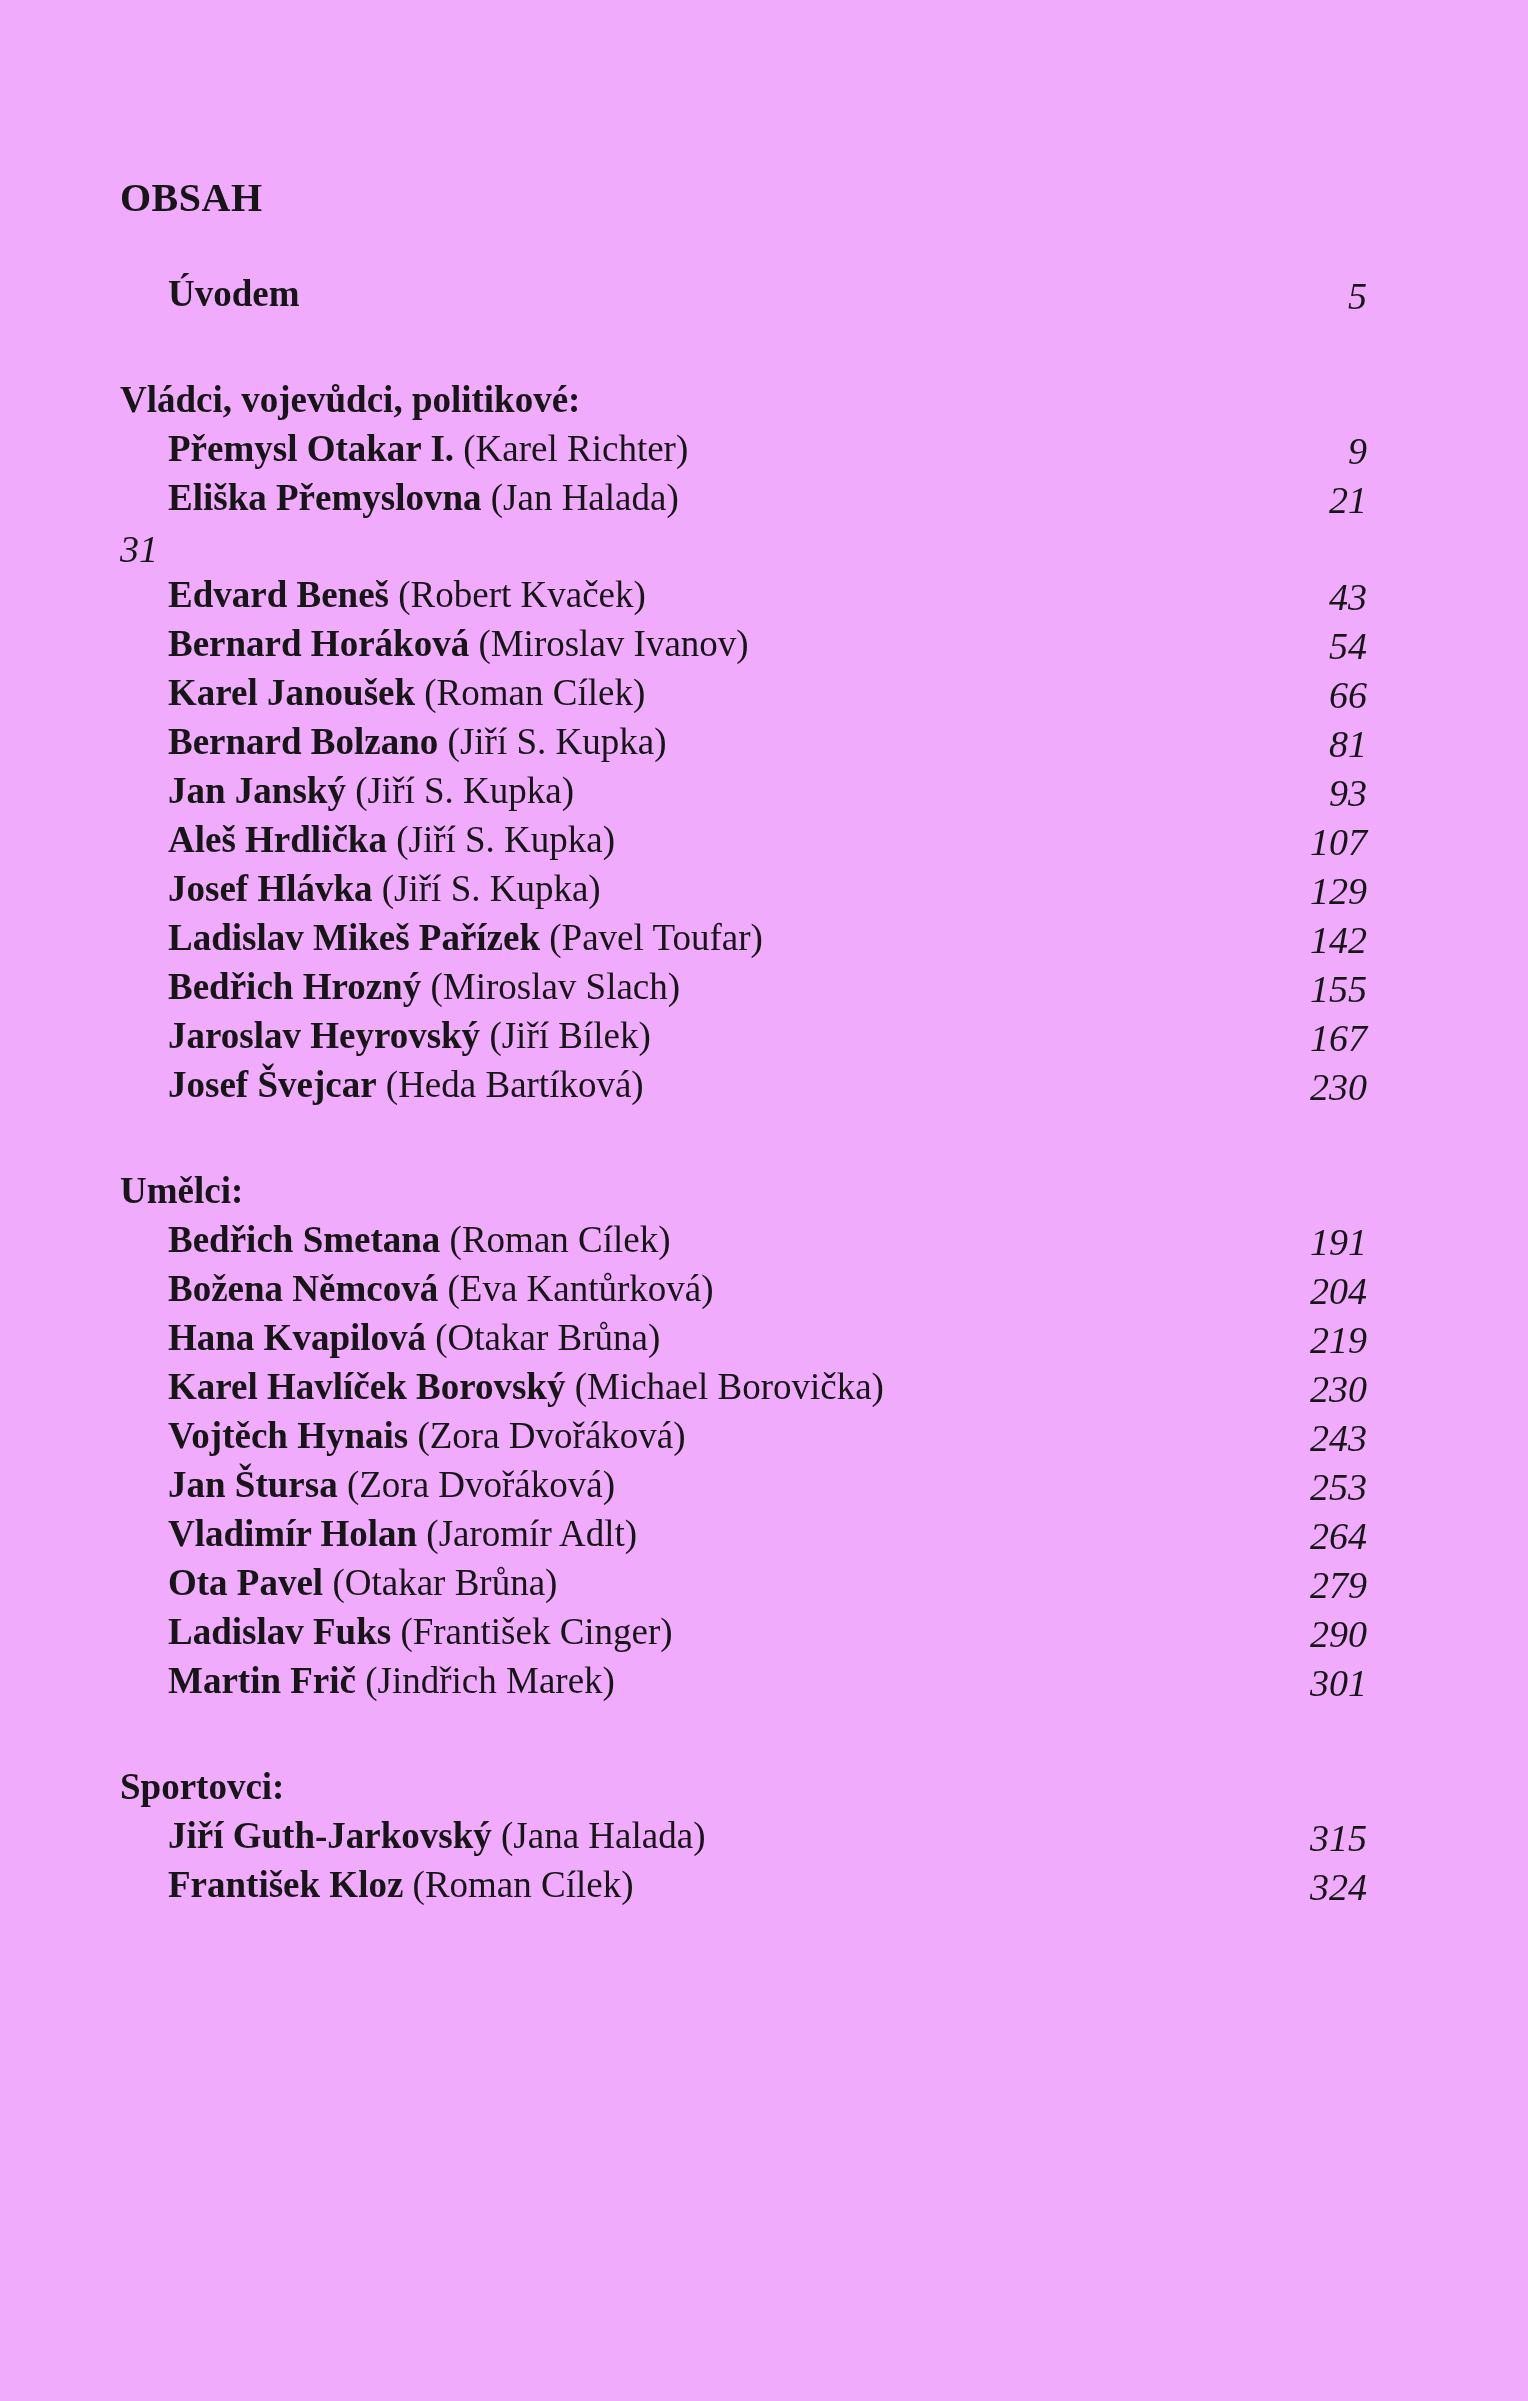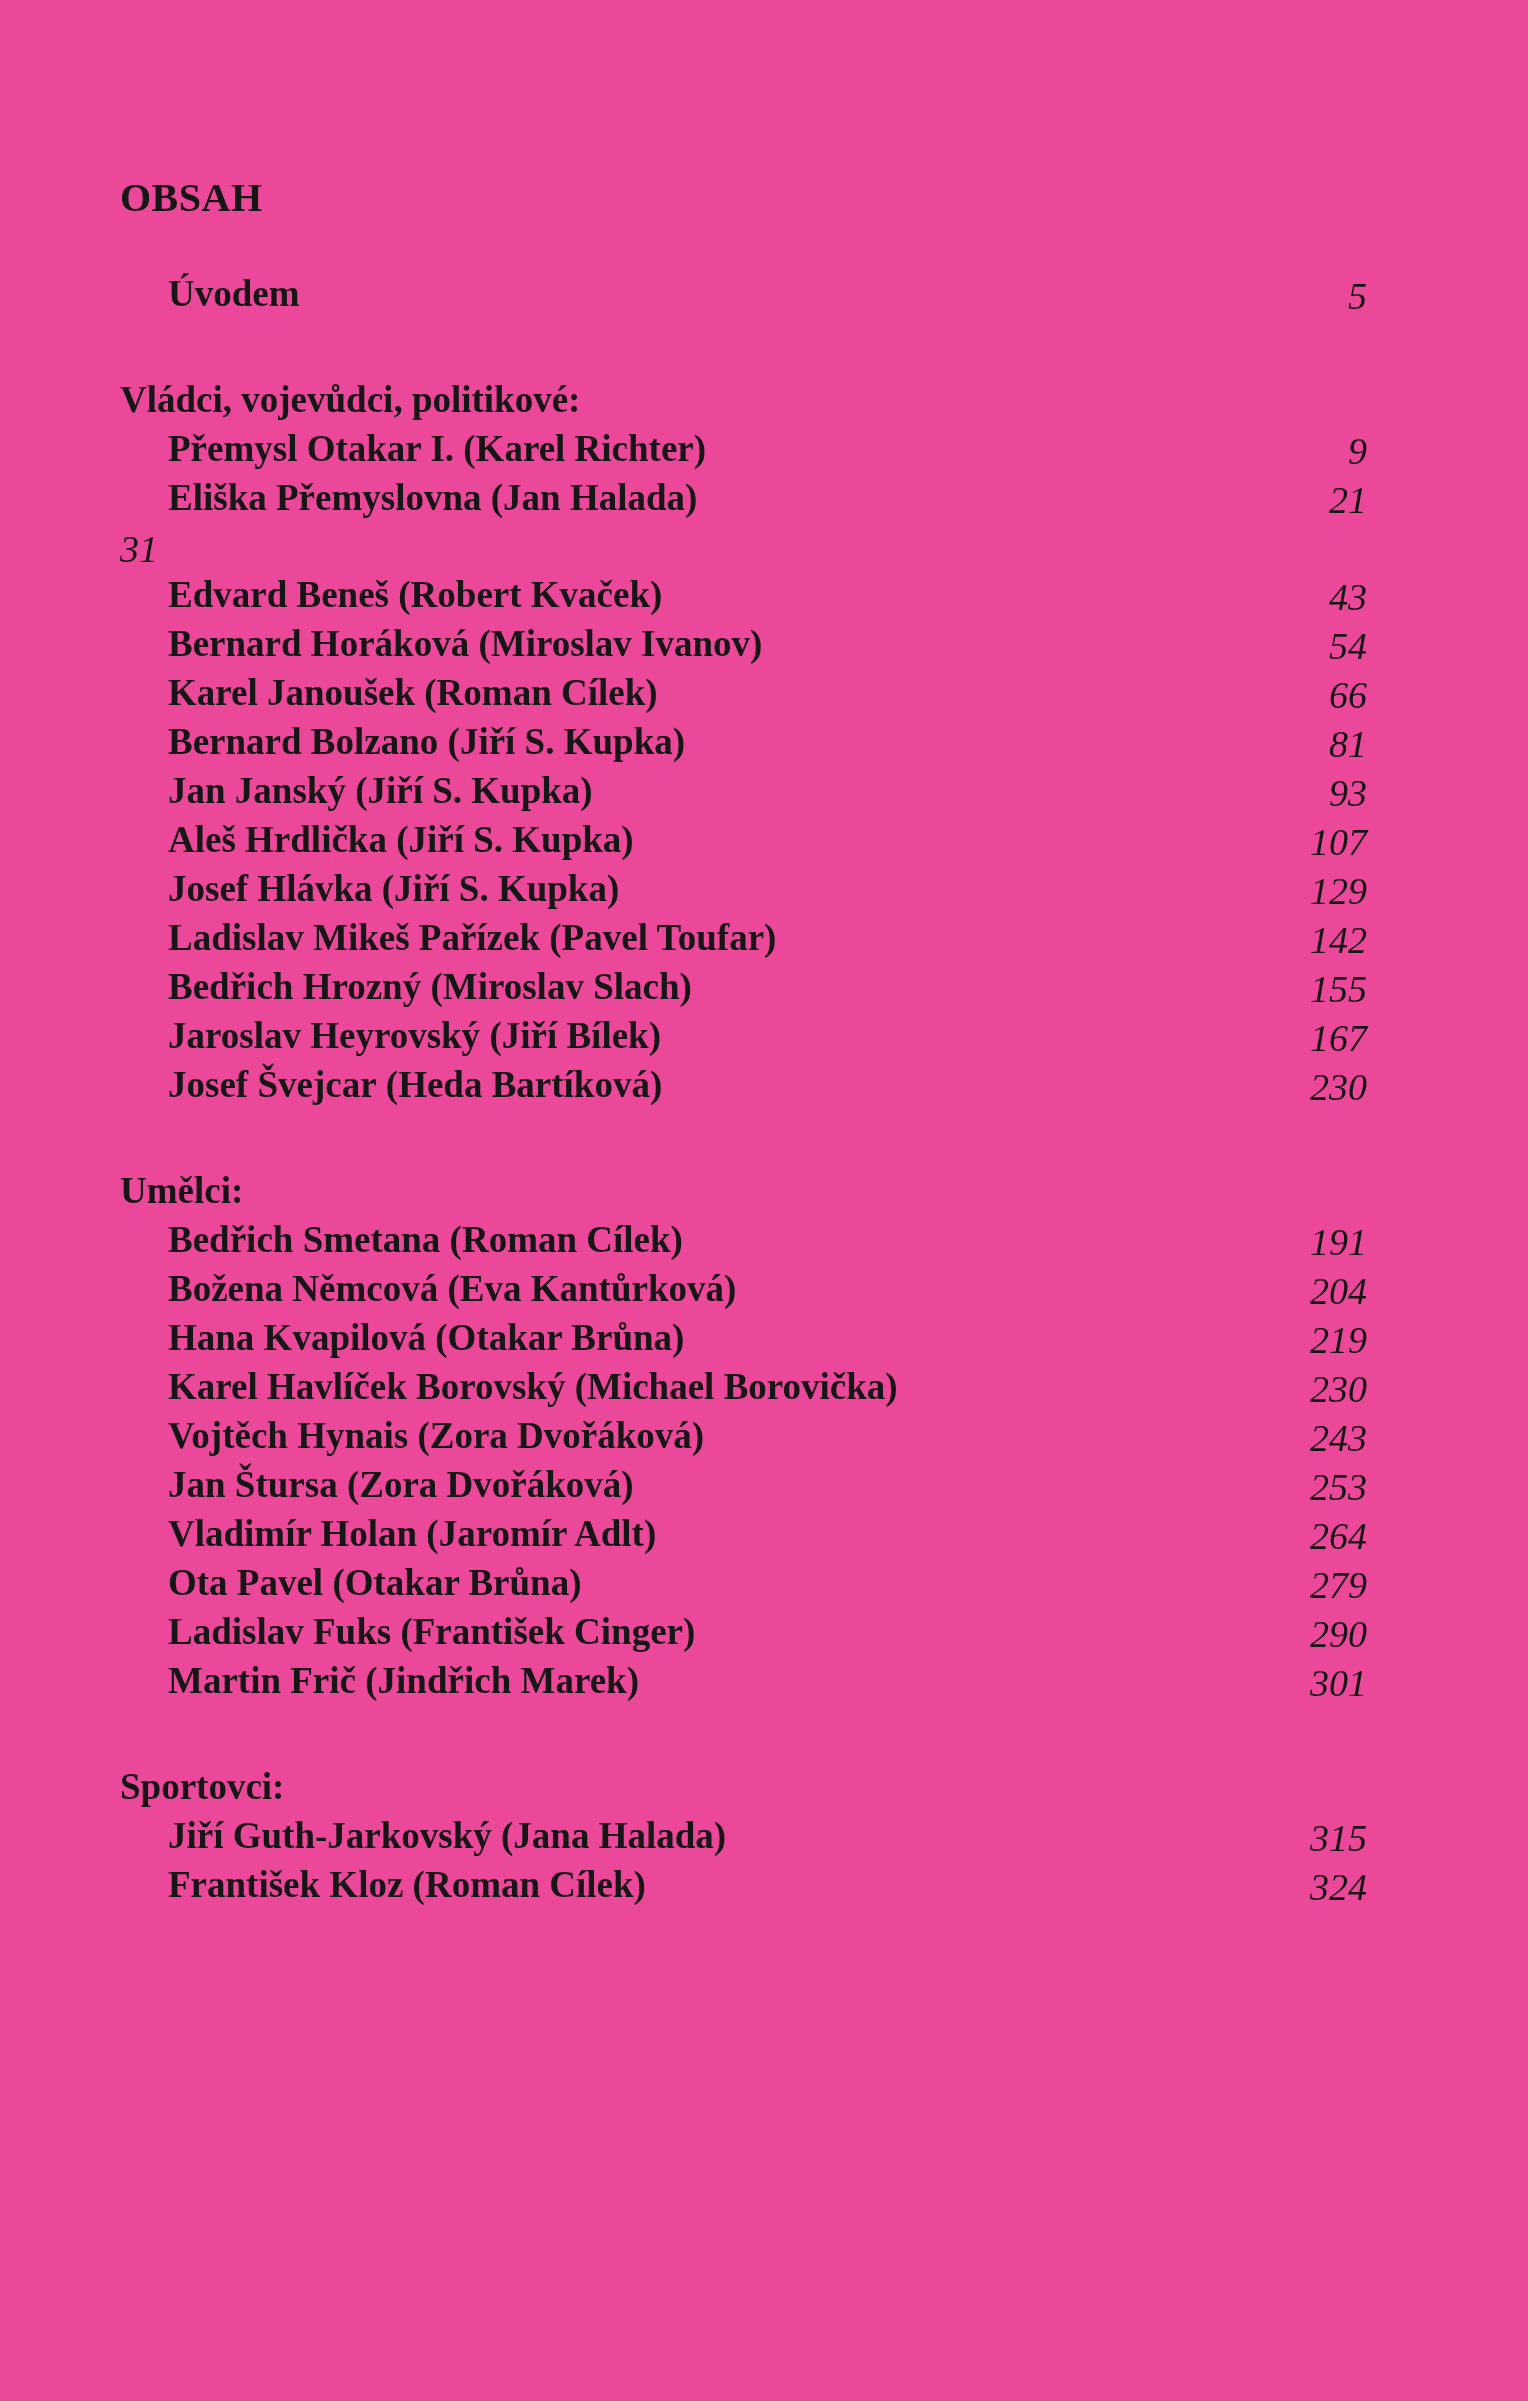--- a/index.html
+++ b/index.html
@@ -4,21 +4,21 @@
 <style>
   html, body {
     margin: 0;
     padding: 0;
     background: #e8e8e8;
   }
   .page {
     position: relative;
     width: 1529px;
     height: 2401px;
-    background: #ec4899;
+    background: #f0abfc;
     color: #161616;
     font-family: "Liberation Serif", "DejaVu Serif", serif;
     overflow: hidden;
   }
   .content {
     position: absolute;
     left: 120px;
     top: 172px;
     width: 1247px;
   }
@@ -49,21 +49,21 @@
     font-weight: 700;
   }
   .entry {
     white-space: nowrap;
   }
   .name {
     font-weight: 700;
     margin-left: 48px;
   }
   .author {
-    font-weight: 700;
+    font-weight: 400;
   }
   .num {
     font-style: italic;
     font-size: 38px;
     transform: translateY(2.7px);
   }
 </style>
 </head>
 <body>
 

